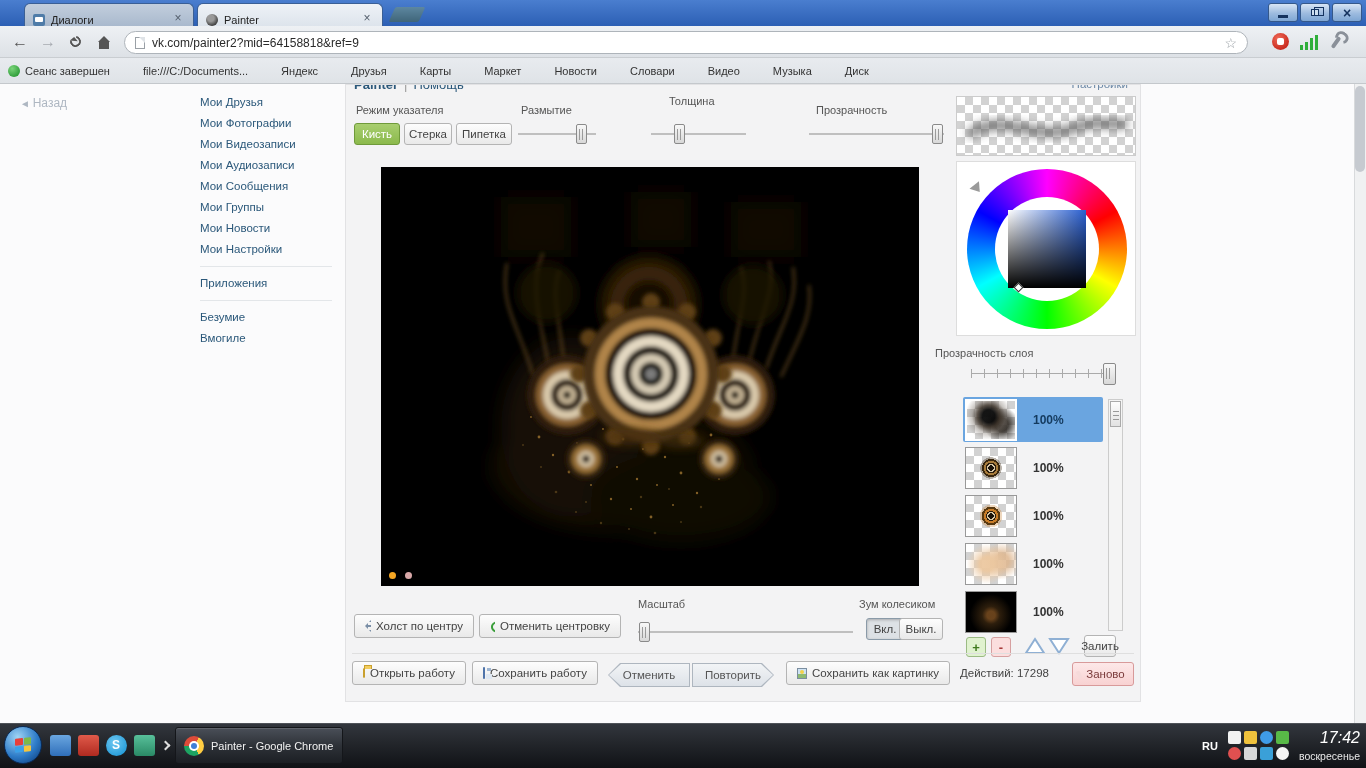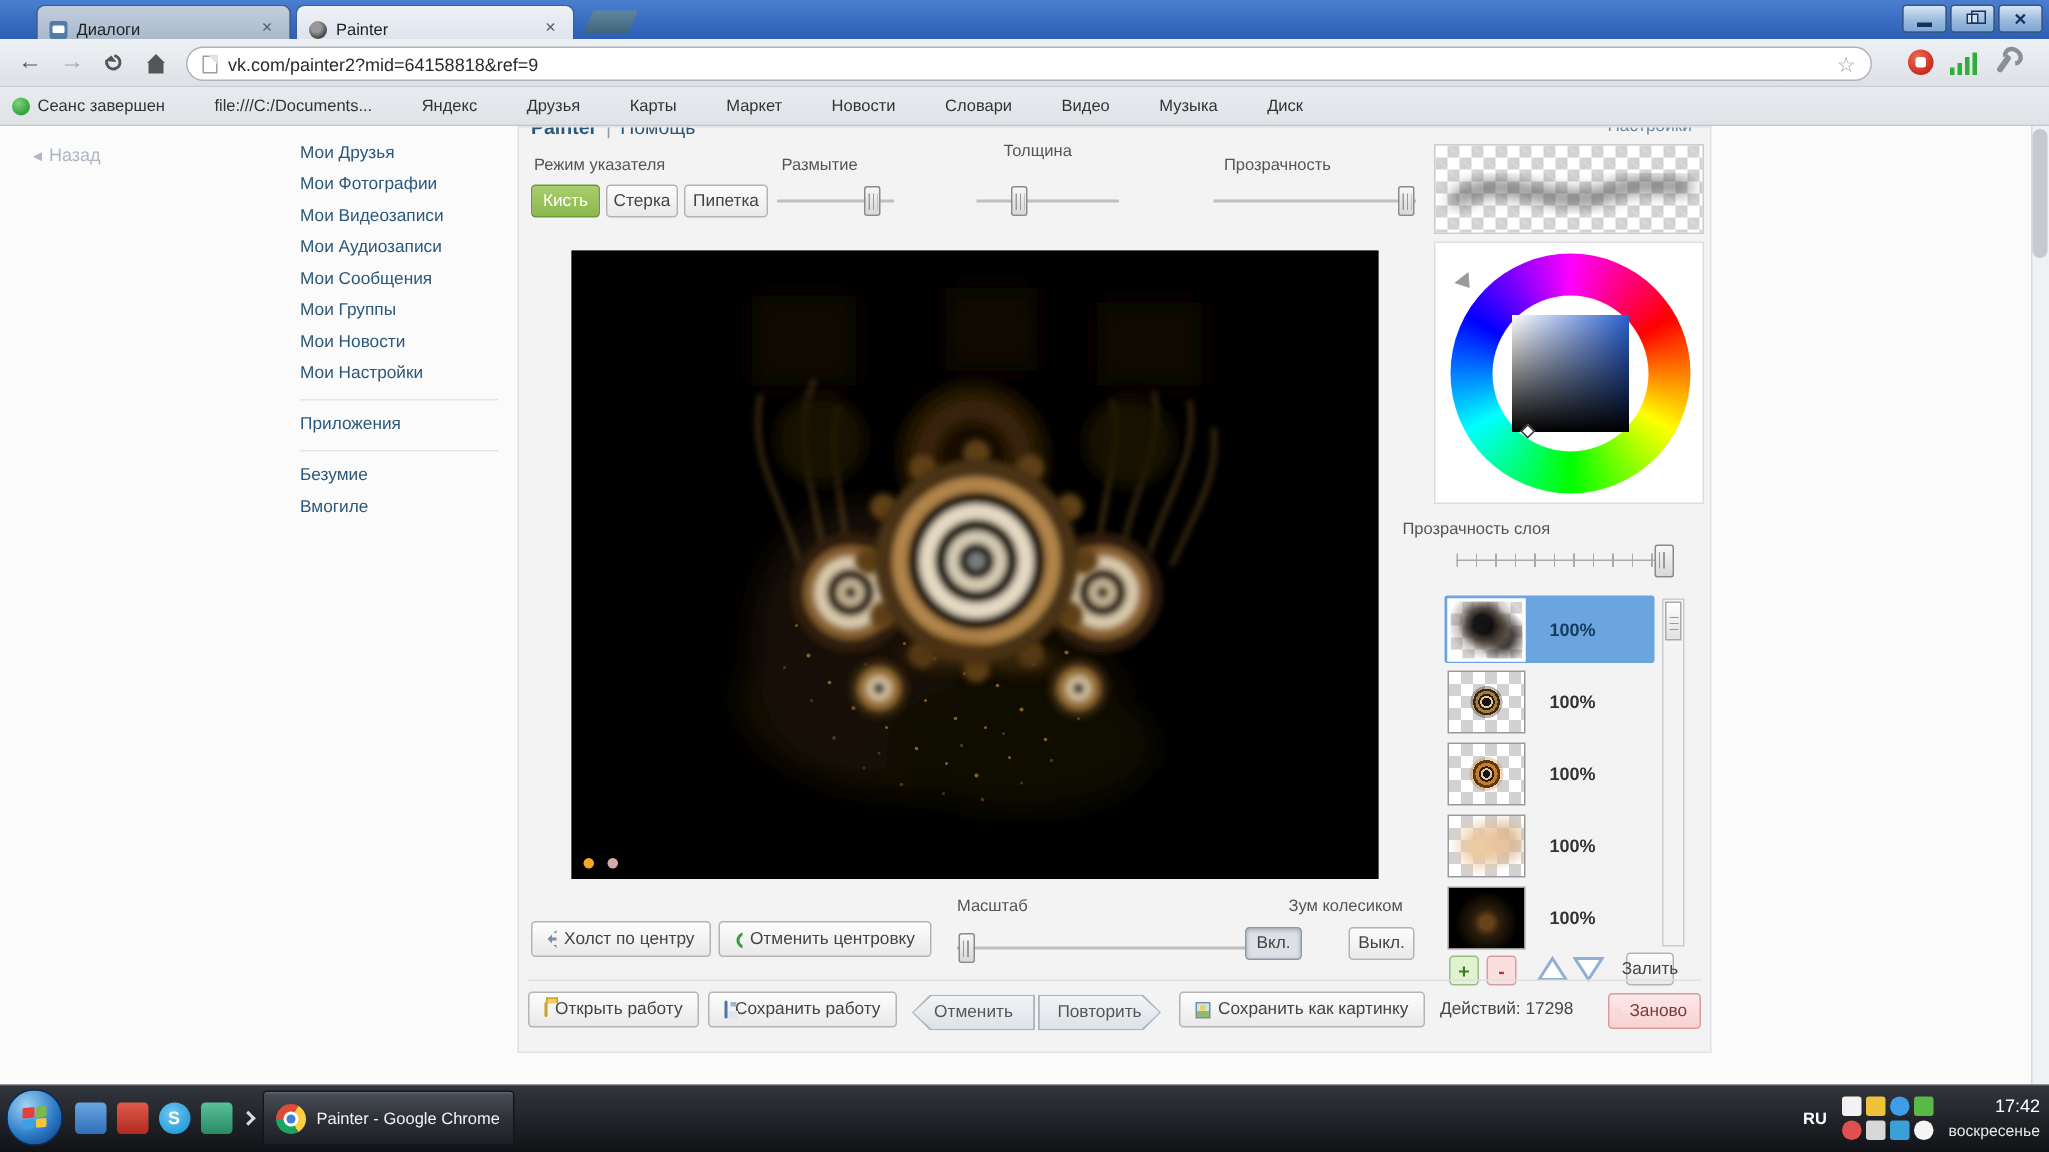--- a/index.html
+++ b/index.html
@@ -213,21 +213,21 @@
     border-radius:50%; background:#3f7fd6; }
   .taskbtn span { font-size:11px; color:#f2f2f2; white-space:nowrap; overflow:hidden; }
   .tray { position:absolute; right:6px; top:0; height:45px; display:flex; align-items:center; gap:10px; }
   .lang { font-size:11px; color:#fff; font-weight:bold; }
   .tray-grid { display:grid; grid-template-columns:repeat(4,13px); grid-auto-rows:13px; gap:3px; }
   .tico { border-radius:2px; }
   .t1{background:#f2f2f2;} .t2{background:#f0c23c;} .t3{background:#3f9ce8;border-radius:50%;}
   .t4{background:#58b947;} .t5{background:#e05050;border-radius:50%;} .t6{background:#d8d8d8;}
   .t7{background:#3aa0d8;} .t8{background:#f5f5f5;border-radius:50%;}
   .clockbox { text-align:right; line-height:1.45; }
-  .clock-time { font-size:12px; color:#fff; }
+  .clock-time { font-size:16px; color:#fff;font-style:italic; }
   .clock-day { font-size:10.5px; color:#e8e8e8; }
   .tri-btn { position:absolute; width:22px; height:18px; }
 </style>
 </head>
 <body>
 
 <div class="screen">
 
   <div class="tabstrip">
     <div class="tab inactive" style="left:24px;">
@@ -601,21 +601,21 @@
         <svg width="13" height="13">
             <path d="M11,7 a4.5,4.5 0 1 1 -2,-3.8" stroke="#3a9e3a" stroke-width="2" fill="none"></path>
             <polygon points="9.5,0.5 9.5,5.5 5.5,3" fill="#3a9e3a"></polygon>
           </svg>
         <span>Отменить центровку</span>
       </div>
       <div class="lbl" style="left:292px;top:513px;">Масштаб</div>
       <div class="track" style="left:292px;top:546px;width:215px;"></div>
       <div class="shandle" style="left:293px;top:537px;"></div>
       <div class="lbl" style="left:513px;top:513px;">Зум колесиком</div>
-      <div class="btn small pressed" style="left:484px;top:533px;width:38px;">Вкл.</div>
+      <div class="btn small pressed" style="left:520px;top:533px;width:38px;">Вкл.</div>
       <div class="btn small" style="left:553px;top:533px;width:44px;">Выкл.</div>
 
       <div class="app-divider"></div>
 
       <div class="btn" style="left:6px;top:576px;width:114px;">
         <span class="ico-folder"></span>
         <span>Открыть работу</span>
       </div>
       <div class="btn" style="left:126px;top:576px;width:126px;">
         <span class="ico-floppy"></span>

